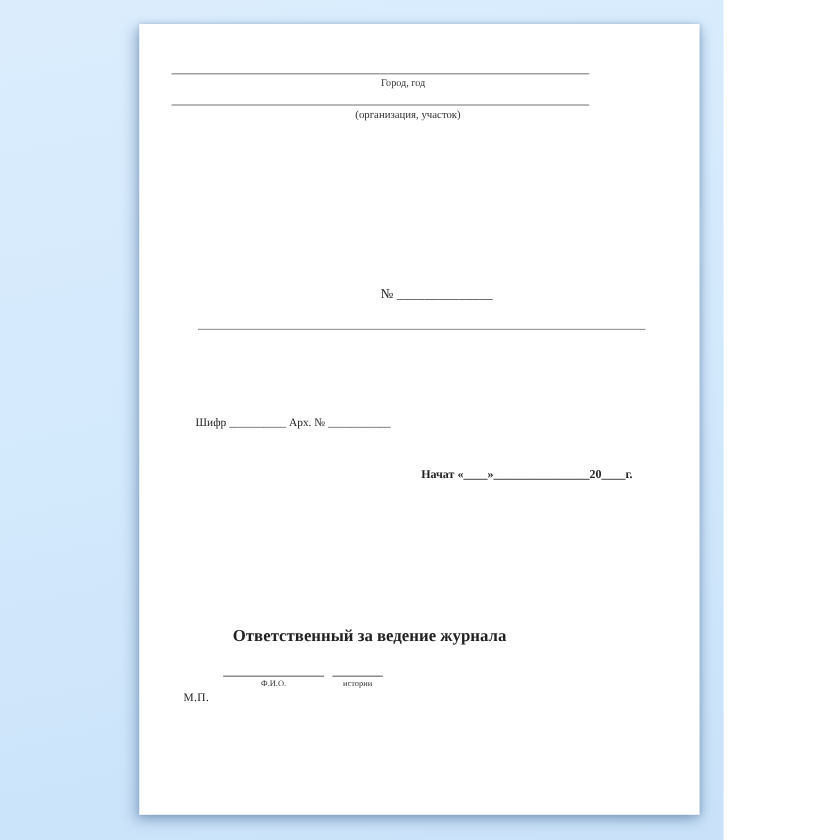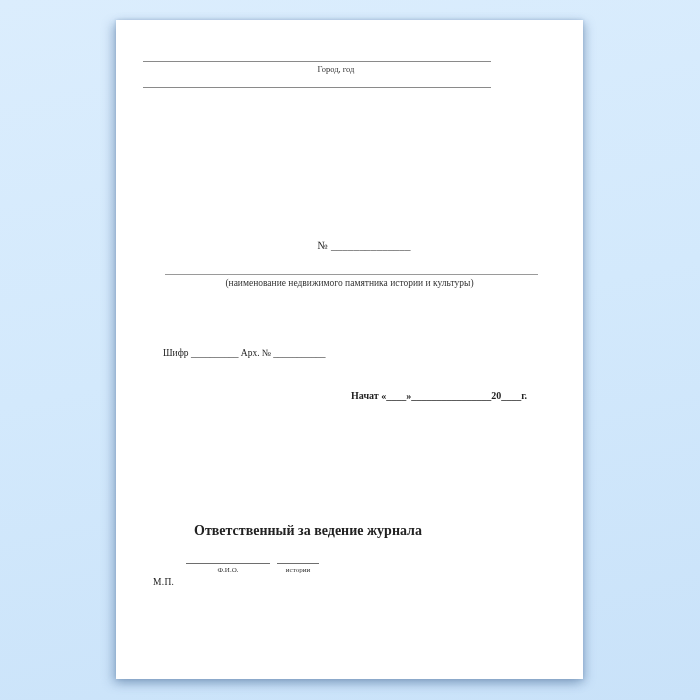--- a/index.html
+++ b/index.html
@@ -3,21 +3,21 @@
 <meta charset="utf-8">
 <style>
   * { margin: 0; padding: 0; box-sizing: border-box; }
   html, body { width: 700px; height: 700px; }
   body {
     font-family: "Liberation Serif", "DejaVu Serif", serif;
     color: var(--text, #222);
   }
   .scene {
     position: relative;
-    width: 700px;
+    width: 603px;
     height: 700px;
     background: linear-gradient(168deg, var(--bg-top, #dbedfd) 0%, #d3e9fc 48%, var(--bg-bottom, #c9e2f9) 100%);
     overflow: hidden;
   }
   .page {
     position: absolute;
     left: 116px;
     top: 20px;
     width: 467px;
     height: 659px;
@@ -80,27 +80,27 @@
 </head>
 <body>
 
 <div class="scene">
   <div class="page">
 
     <div class="hline line-city"></div>
     <div class="abs caption-city">Город, год</div>
 
     <div class="hline line-org"></div>
+    <div class="abs caption-org">(организация, участок)</div>
 
 
 
     <div class="abs number">№ ______________</div>
 
     <div class="hline line-monument"></div>
-    <div class="abs caption-monument">(наименование недвижимого памятника истории и культуры)</div>
 
     <div class="abs cipher">Шифр __________ Арх. № ___________</div>
 
     <div class="abs date-field date-started">Начат «____»________________20____г.</div>
 
     <div class="abs responsible">Ответственный за ведение журнала</div>
 
     <div class="hline thin sig-line-fio"></div>
     <div class="hline thin sig-line-pod"></div>
     <div class="abs caption-fio">Ф.И.О.</div>

